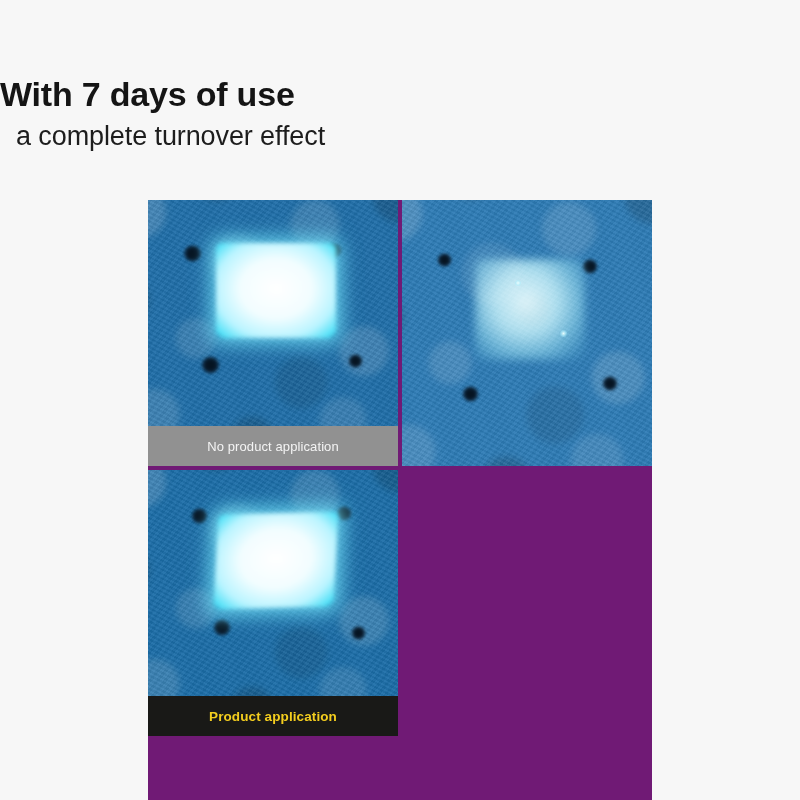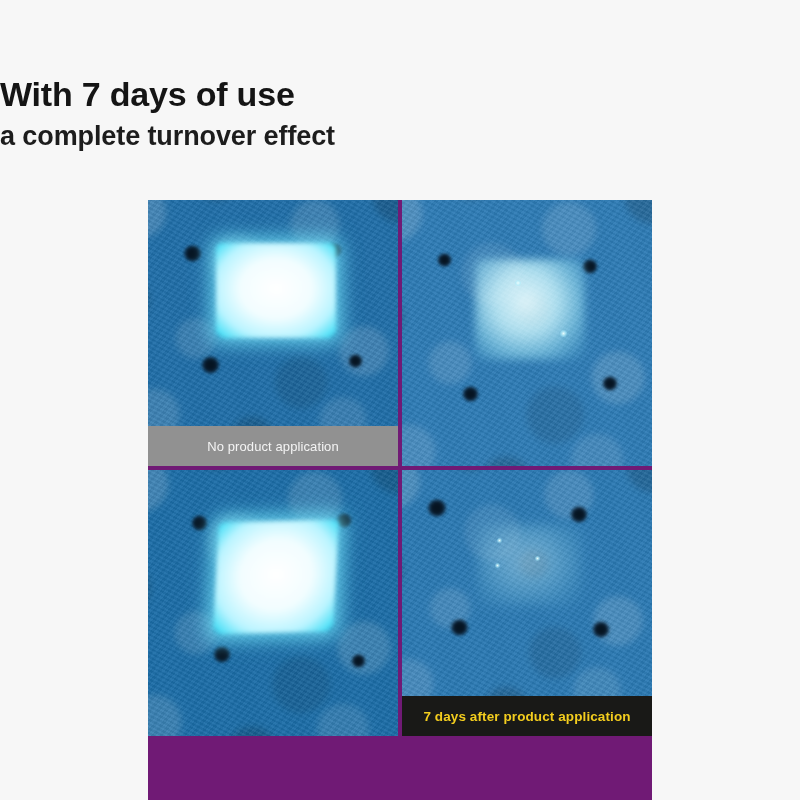--- a/index.html
+++ b/index.html
@@ -31,25 +31,26 @@
   .headline {
     font-size: 34px;
     font-weight: bold;
     color: #151515;
     letter-spacing: -0.2px;
     line-height: 1.18;
     margin: 0;
   }
   .subhead {
     font-size: 27px;
-    font-weight: bold;
+    font-weight: normal;
     color: #1d1d1d;
     letter-spacing: -0.1px;
     line-height: 1.2;
     margin: 6px 0 0 0;
+    padding-left: 16px;
   }
 
   
   .grid {
     position: absolute;
     left: 148px;
     top: 200px;
     width: 504px;
     height: 644px;
     display: grid;
@@ -227,30 +228,18 @@
     </div>
 
     <div class="panel">
       <div class="field" style="--base:#1b6da7;">
         <span class="spot" style="left:17%;top:17%;width:17px;height:16px;"></span>
         <span class="spot" style="left:75%;top:16%;width:16px;height:15px;"></span>
         <span class="spot" style="left:26%;top:66%;width:18px;height:17px;"></span>
         <span class="spot" style="left:81%;top:69%;width:15px;height:14px;"></span>
         <span class="glow glow-bright skewed"></span>
       </div>
+      <div class="caption dark">Product application</div>
     </div>
 
-    <div class="panel">
-      <div class="field" style="--base:#2a79b3;">
-        <span class="spot" style="left:10%;top:13%;width:20px;height:18px;"></span>
-        <span class="spot" style="left:67%;top:16%;width:18px;height:17px;"></span>
-        <span class="spot" style="left:19%;top:66%;width:19px;height:17px;"></span>
-        <span class="spot" style="left:76%;top:67%;width:18px;height:17px;"></span>
-        <span class="glow glow-faint"></span>
-        <span class="sparkle" style="left:38%;top:30%;width:5px;height:5px;"></span>
-        <span class="sparkle" style="left:53%;top:38%;width:5px;height:5px;"></span>
-        <span class="sparkle" style="left:37%;top:41%;width:5px;height:5px;"></span>
-      </div>
-      <div class="caption dark">7 days after product application</div>
-    </div>
 
   </div>
 </div>
 
 </body></html>

